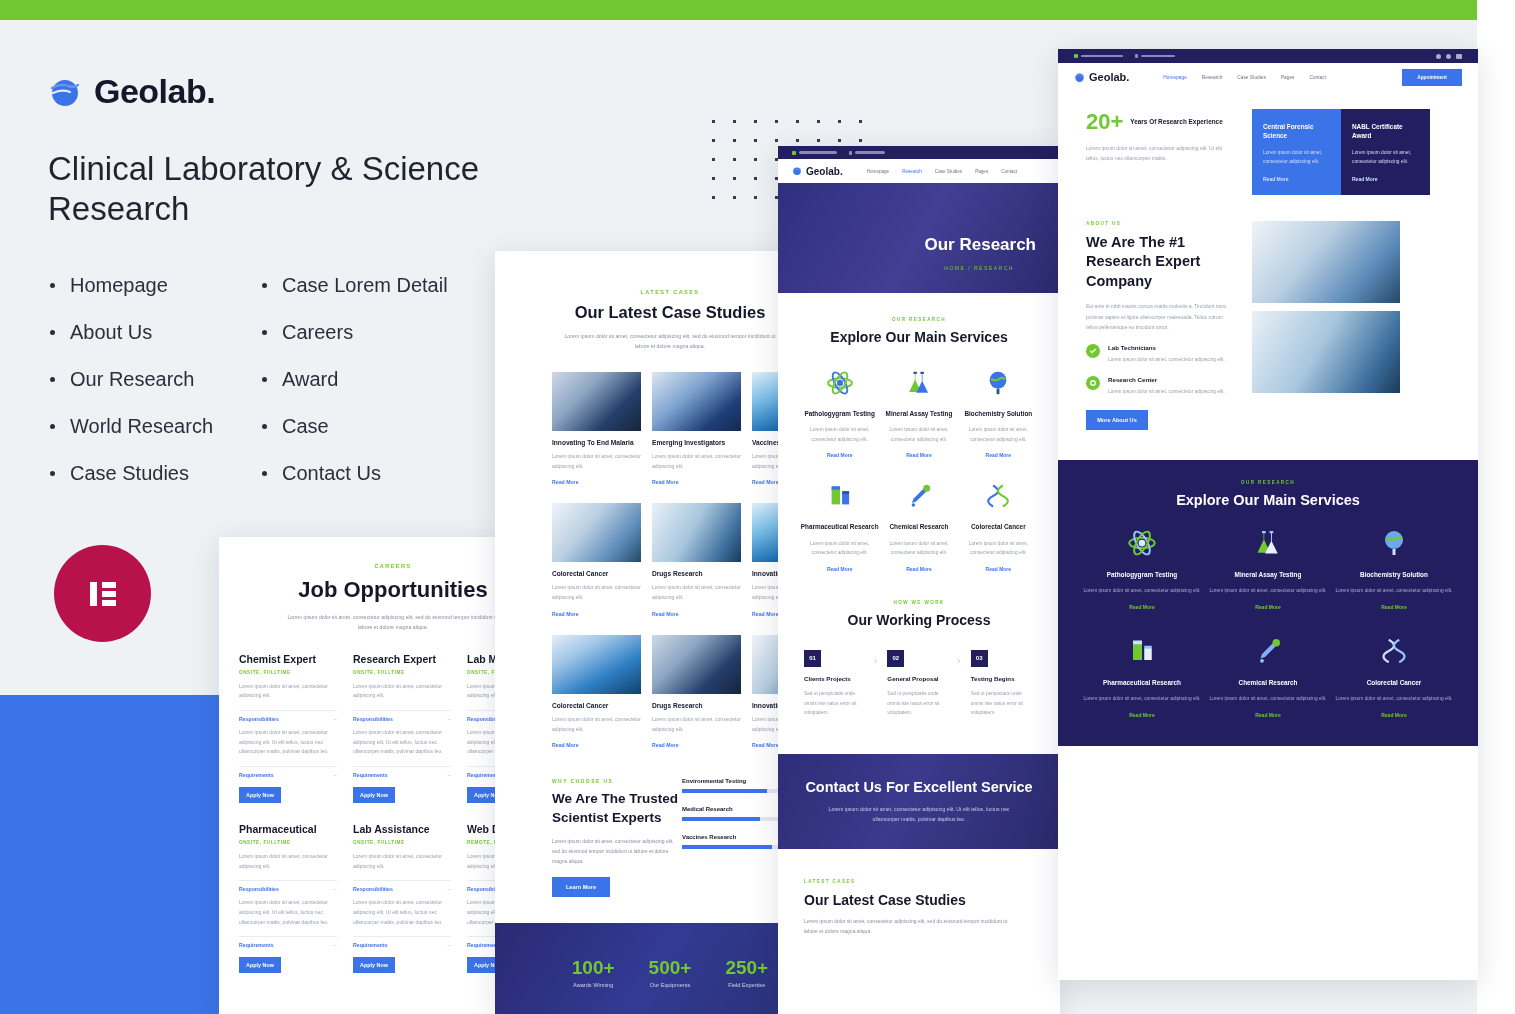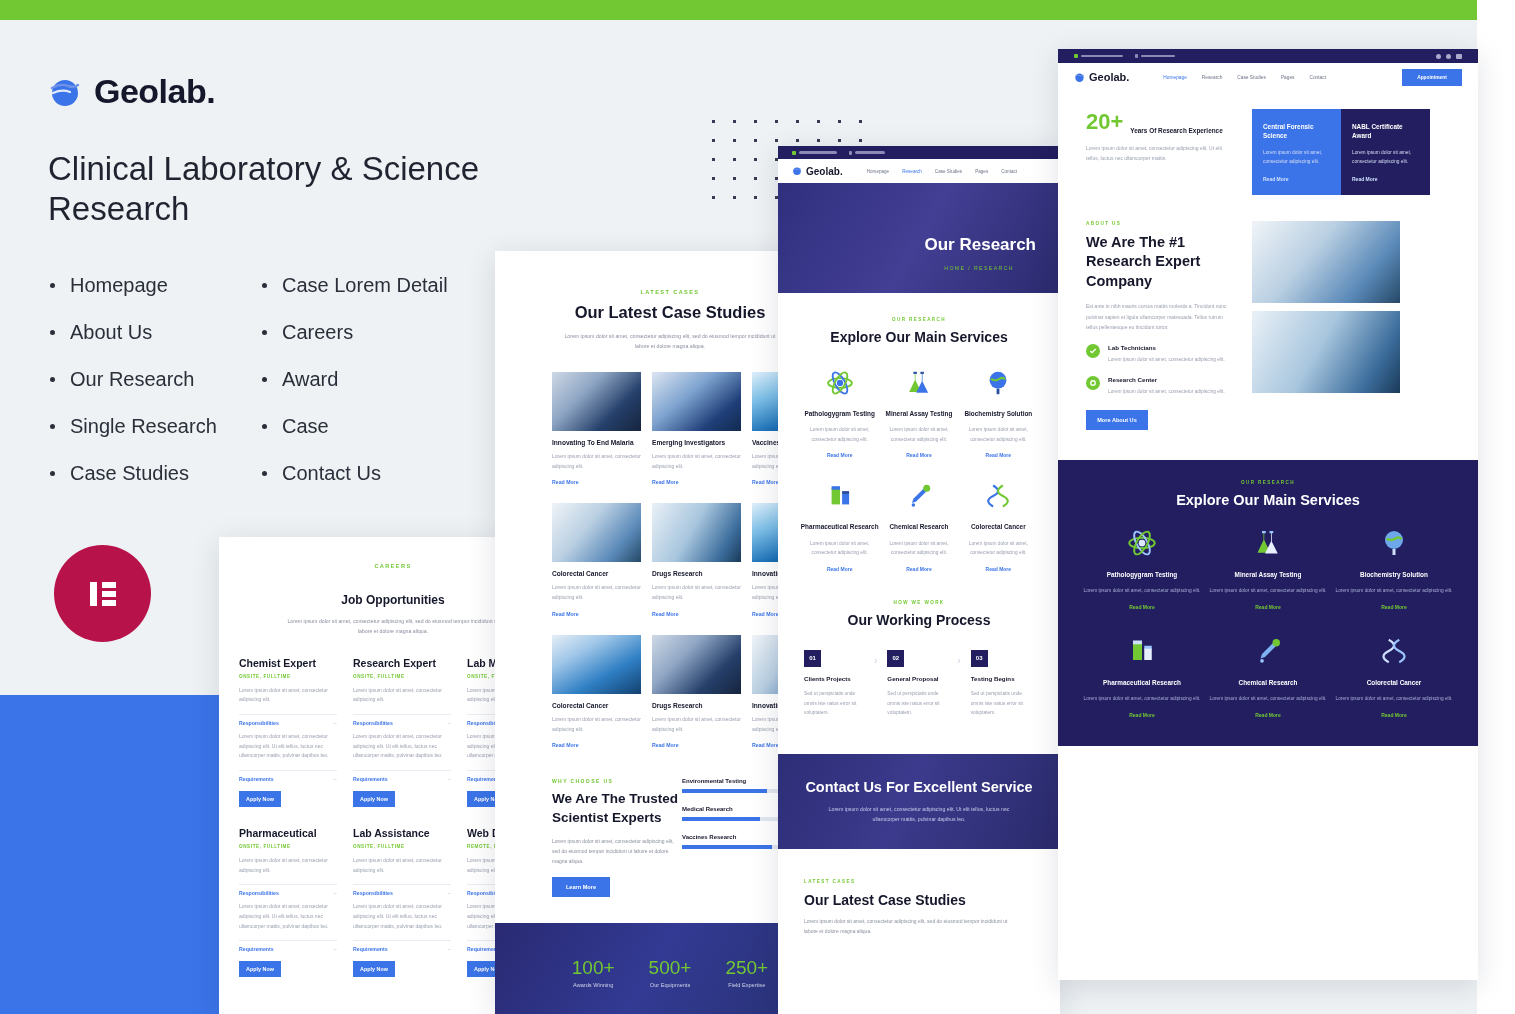--- a/index.html
+++ b/index.html
@@ -94,21 +94,21 @@
   .case-img { height: 59px; width: 100%; }
   .case-title { font-size: 6.6px; font-weight: bold; color: #15172b; margin-top: 8px; }
   .case-desc { font-size: 5px; color: #9aa0b0; line-height: 1.95; margin-top: 6px; }
   .case-rm { font-size: 5.2px; color: #3b74e8; font-weight: bold; margin-top: 8px; }
   .bars { width: 100px; }
   .bar-row { margin-bottom: 13px; }
   .bar-label { font-size: 6px; font-weight: bold; color: #15172b; }
   .bar-track { height: 4px; background: #e3e8f0; margin-top: 5px; }
   .bar-fill { height: 4px; background: #3b74e8; }
   .stats { background: linear-gradient(120deg,#2a2a73 0%,#323a93 45%,#27306f 100%); display: flex; justify-content: center; gap: 34px; }
-  .stat-n { font-size: 19px; font-weight: normal; color: #72c832; text-align: right; }
+  .stat-n { font-size: 19px; font-weight: bold; color: #72c832; text-align: right; }
   .stat-l { font-size: 5.6px; color: #cfd3e8; text-align: center; margin-top: 3px; }
 
   
   #mk-research { left: 778px; top: 146px; width: 282px; height: 868px; }
   .hero-research { height: 110px; background: linear-gradient(120deg,#2f2f7e 0%,#433f94 50%,#2b2a6e 100%); position: relative; }
   .hero-research .hr-title { position: absolute; right: 24px; bottom: 38px; color: #fff; font-size: 17px; font-weight: bold; }
   .hero-research .hr-crumb { position: absolute; right: 46px; bottom: 22px; font-size: 5.2px; color: #72c832; letter-spacing: 1.4px; }
   .svc-grid { display: flex; padding: 0 22px; }
   .svc-card { width: 96px; text-align: center; }
   .svc-title { font-size: 6.4px; font-weight: bold; color: #15172b; line-height: 1.45; margin-top: 8px; }
@@ -177,21 +177,21 @@
       </svg>
     </span>
     <span class="brand-name">Geolab.</span>
   </div>
   <div class="promo-title">Clinical Laboratory &amp; Science Research</div>
   <div class="promo-lists">
     <ul>
       <li>Homepage</li>
       <li>About Us</li>
       <li>Our Research</li>
-      <li>Single Research</li>
+      <li>World Research</li>
       <li>Case Studies</li>
     </ul>
     <ul>
       <li>Case Lorem Detail</li>
       <li>Careers</li>
       <li>Award</li>
       <li>Case</li>
       <li>Contact Us</li>
     </ul>
   </div>
@@ -201,21 +201,21 @@
     <rect x="7" y="8" width="7" height="24" fill="#fff"></rect>
     <rect x="19" y="8" width="14" height="6" fill="#fff"></rect>
     <rect x="19" y="17" width="14" height="6" fill="#fff"></rect>
     <rect x="19" y="26" width="14" height="6" fill="#fff"></rect>
   </svg>
 </div>
 
 <div class="mockup" id="mk-careers">
   <div style="padding:26px 0 12px;text-align:center">
     <div class="lbl-green" style="font-size:5.6px">CAREERS</div>
-    <div class="hdg-dark" style="font-size:12px;margin-top:24px">Job Opportunities</div>
+    <div class="hdg-dark" style="font-size:22px;margin-top:8px">Job Opportunities</div>
     <div class="txt-mute" style="font-size:5.2px;line-height:2;margin:9px auto 0;width:215px">Lorem ipsum dolor sit amet, consectetur adipiscing elit, sed do eiusmod tempor incididunt ut labore et dolore magna aliqua.</div>
   </div>
 
   <div class="job-grid" style="margin-top:8px">
     <div class="job-card">
       <div class="job-title">Chemist Expert</div>
       <div class="job-meta">ONSITE, FULLTIME</div>
       <div class="job-desc">Lorem ipsum dolor sit amet, consectetur adipiscing elit.</div>
       <div class="acc">
         <span class="acc-t">Responsibilities</span>
@@ -612,21 +612,21 @@
       <span class="m-navitem">Case Studies</span>
       <span class="m-navitem">Pages</span>
       <span class="m-navitem">Contact</span>
     </div>
     <div class="m-btn-primary" style="margin-left:auto;font-size:4.8px;font-weight:bold;padding:6px 0;width:60px">Appointment</div>
   </div>
 
 
   <div class="exp-row">
     <div style="width:148px">
-      <div style="display:flex;align-items:flex-end;gap:7px">
+      <div style="display:flex;align-items:center;gap:7px">
         <span class="exp-num">20+</span>
         <span class="exp-lbl">Years Of Research Experience</span>
       </div>
       <div class="exp-desc">Lorem ipsum dolor sit amet, consectetur adipiscing elit. Ut elit tellus, luctus nec ullamcorper mattis.</div>
     </div>
     <div style="display:flex">
       <div class="award blue">
         <div class="award-t">Central Forensic Science</div>
         <div class="award-d">Lorem ipsum dolor sit amet, consectetur adipiscing elit.</div>
         <div class="award-rm">Read More</div>

